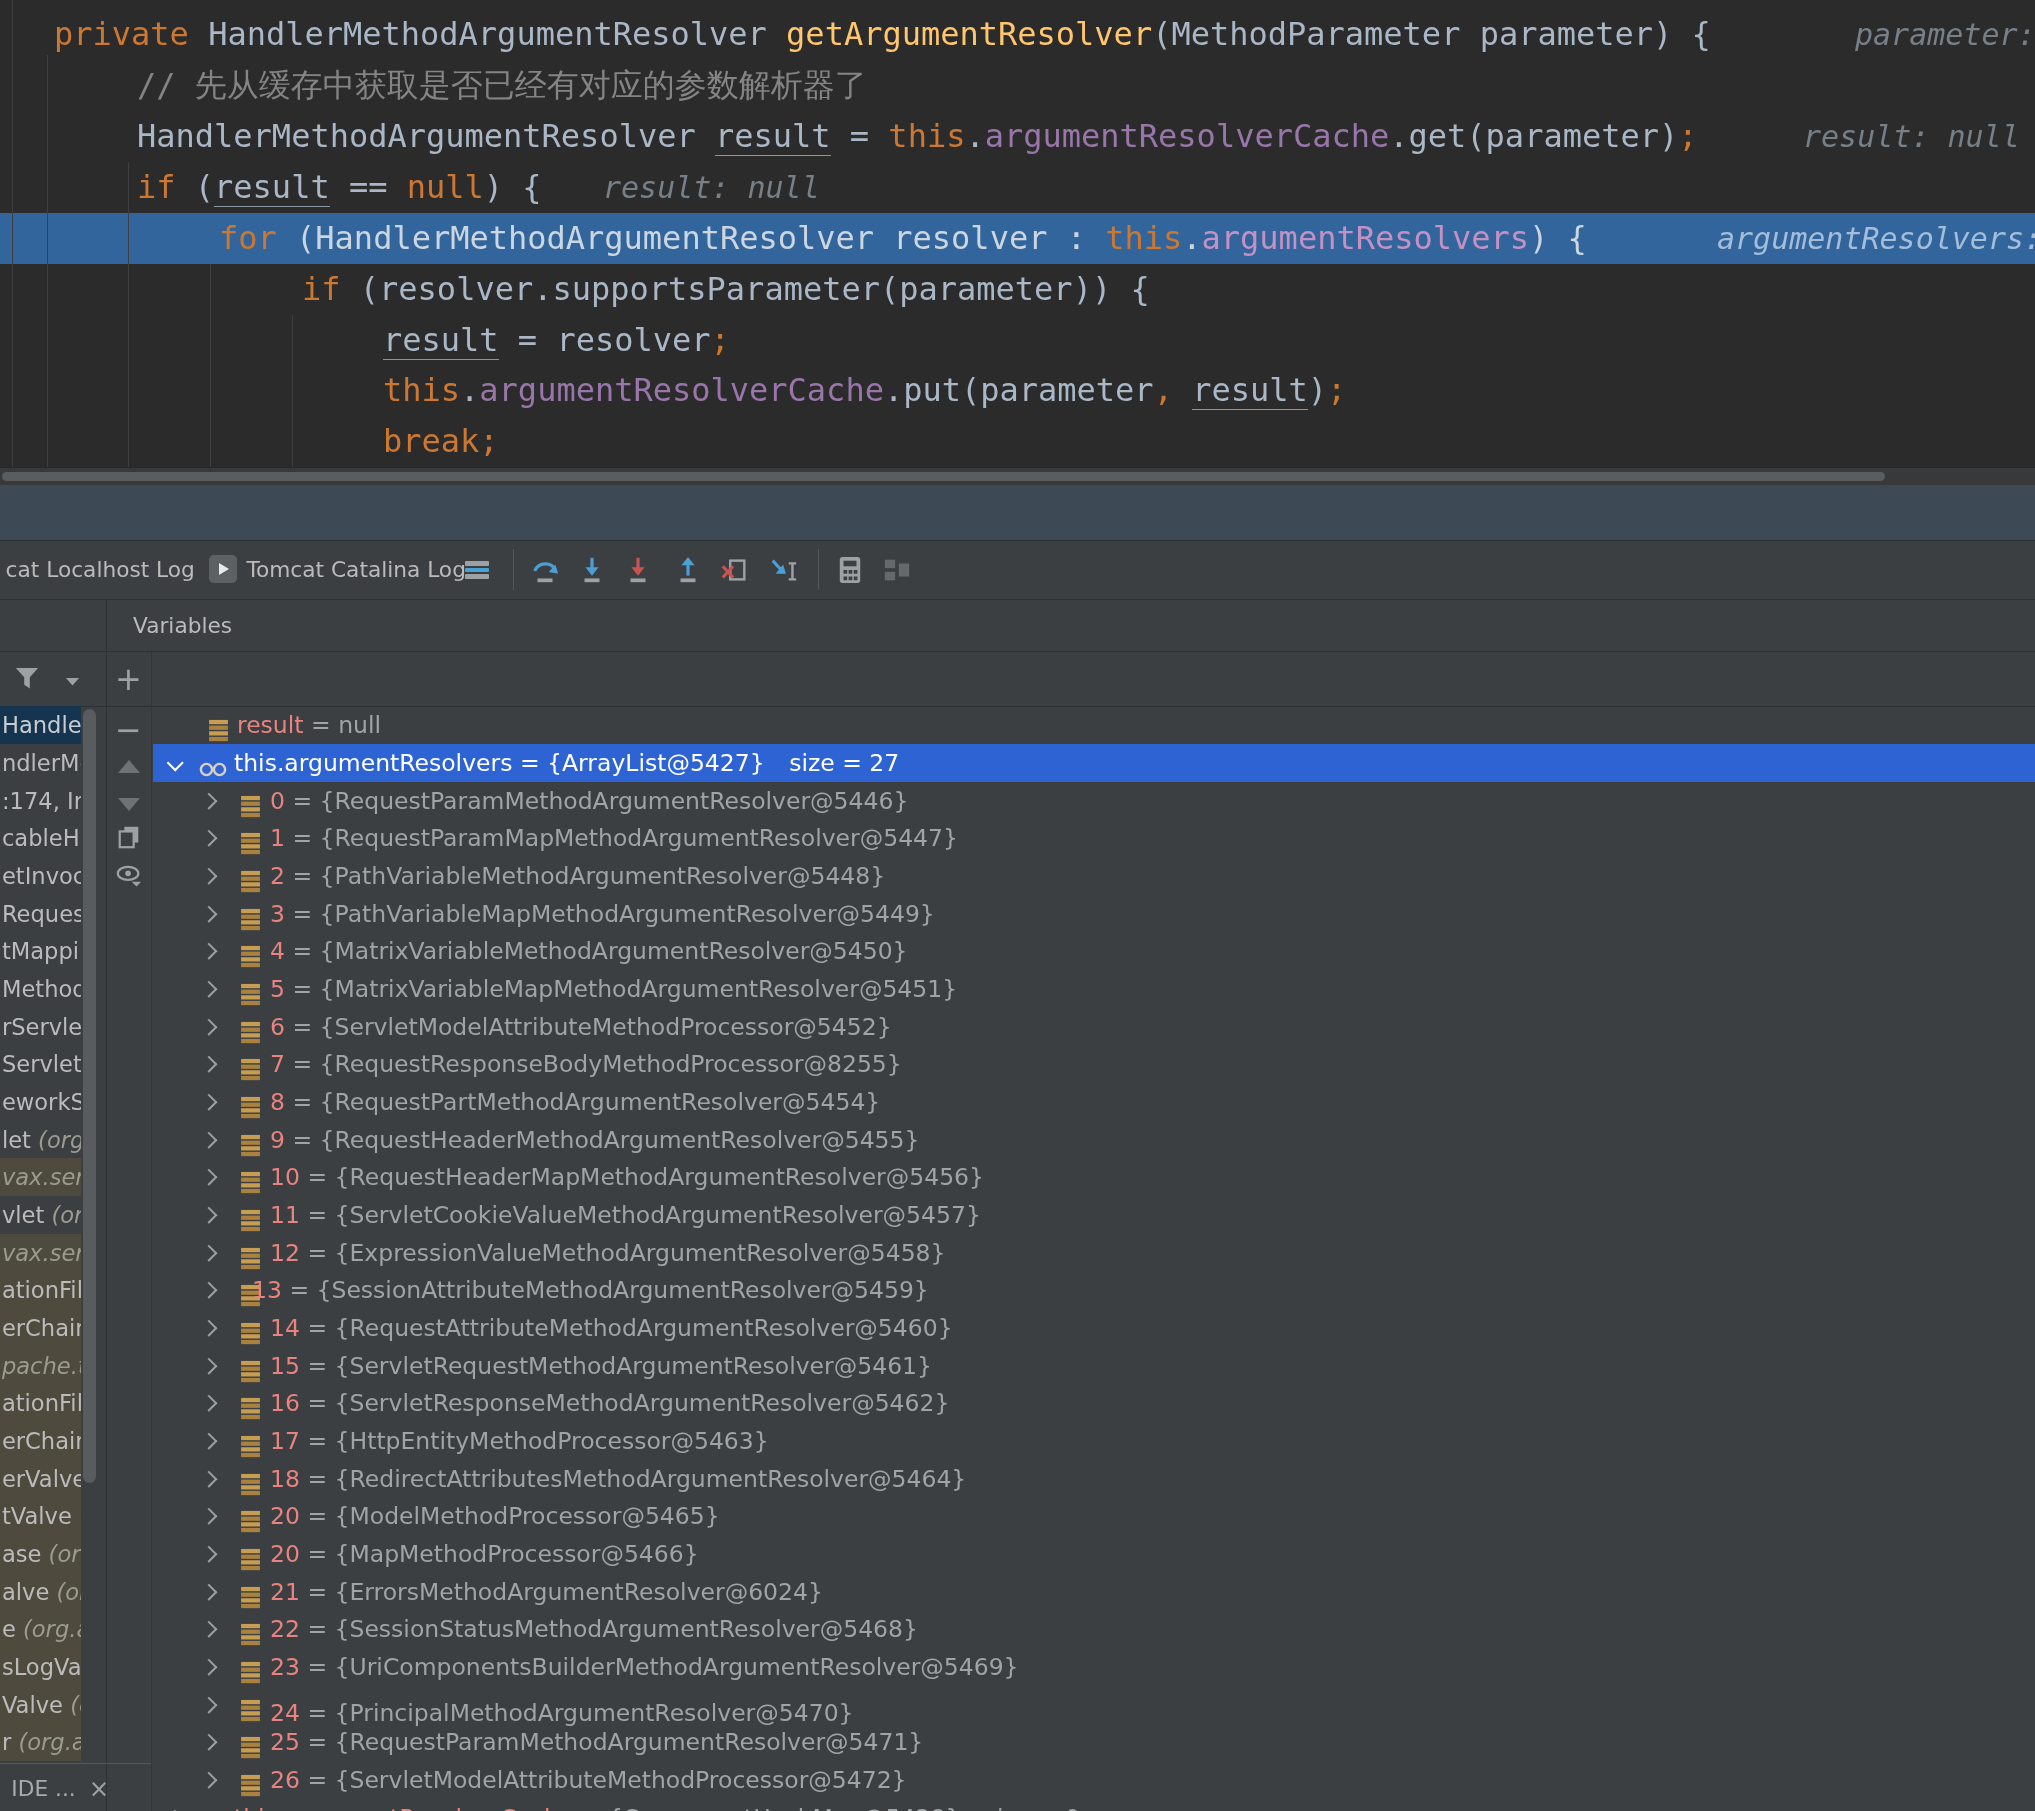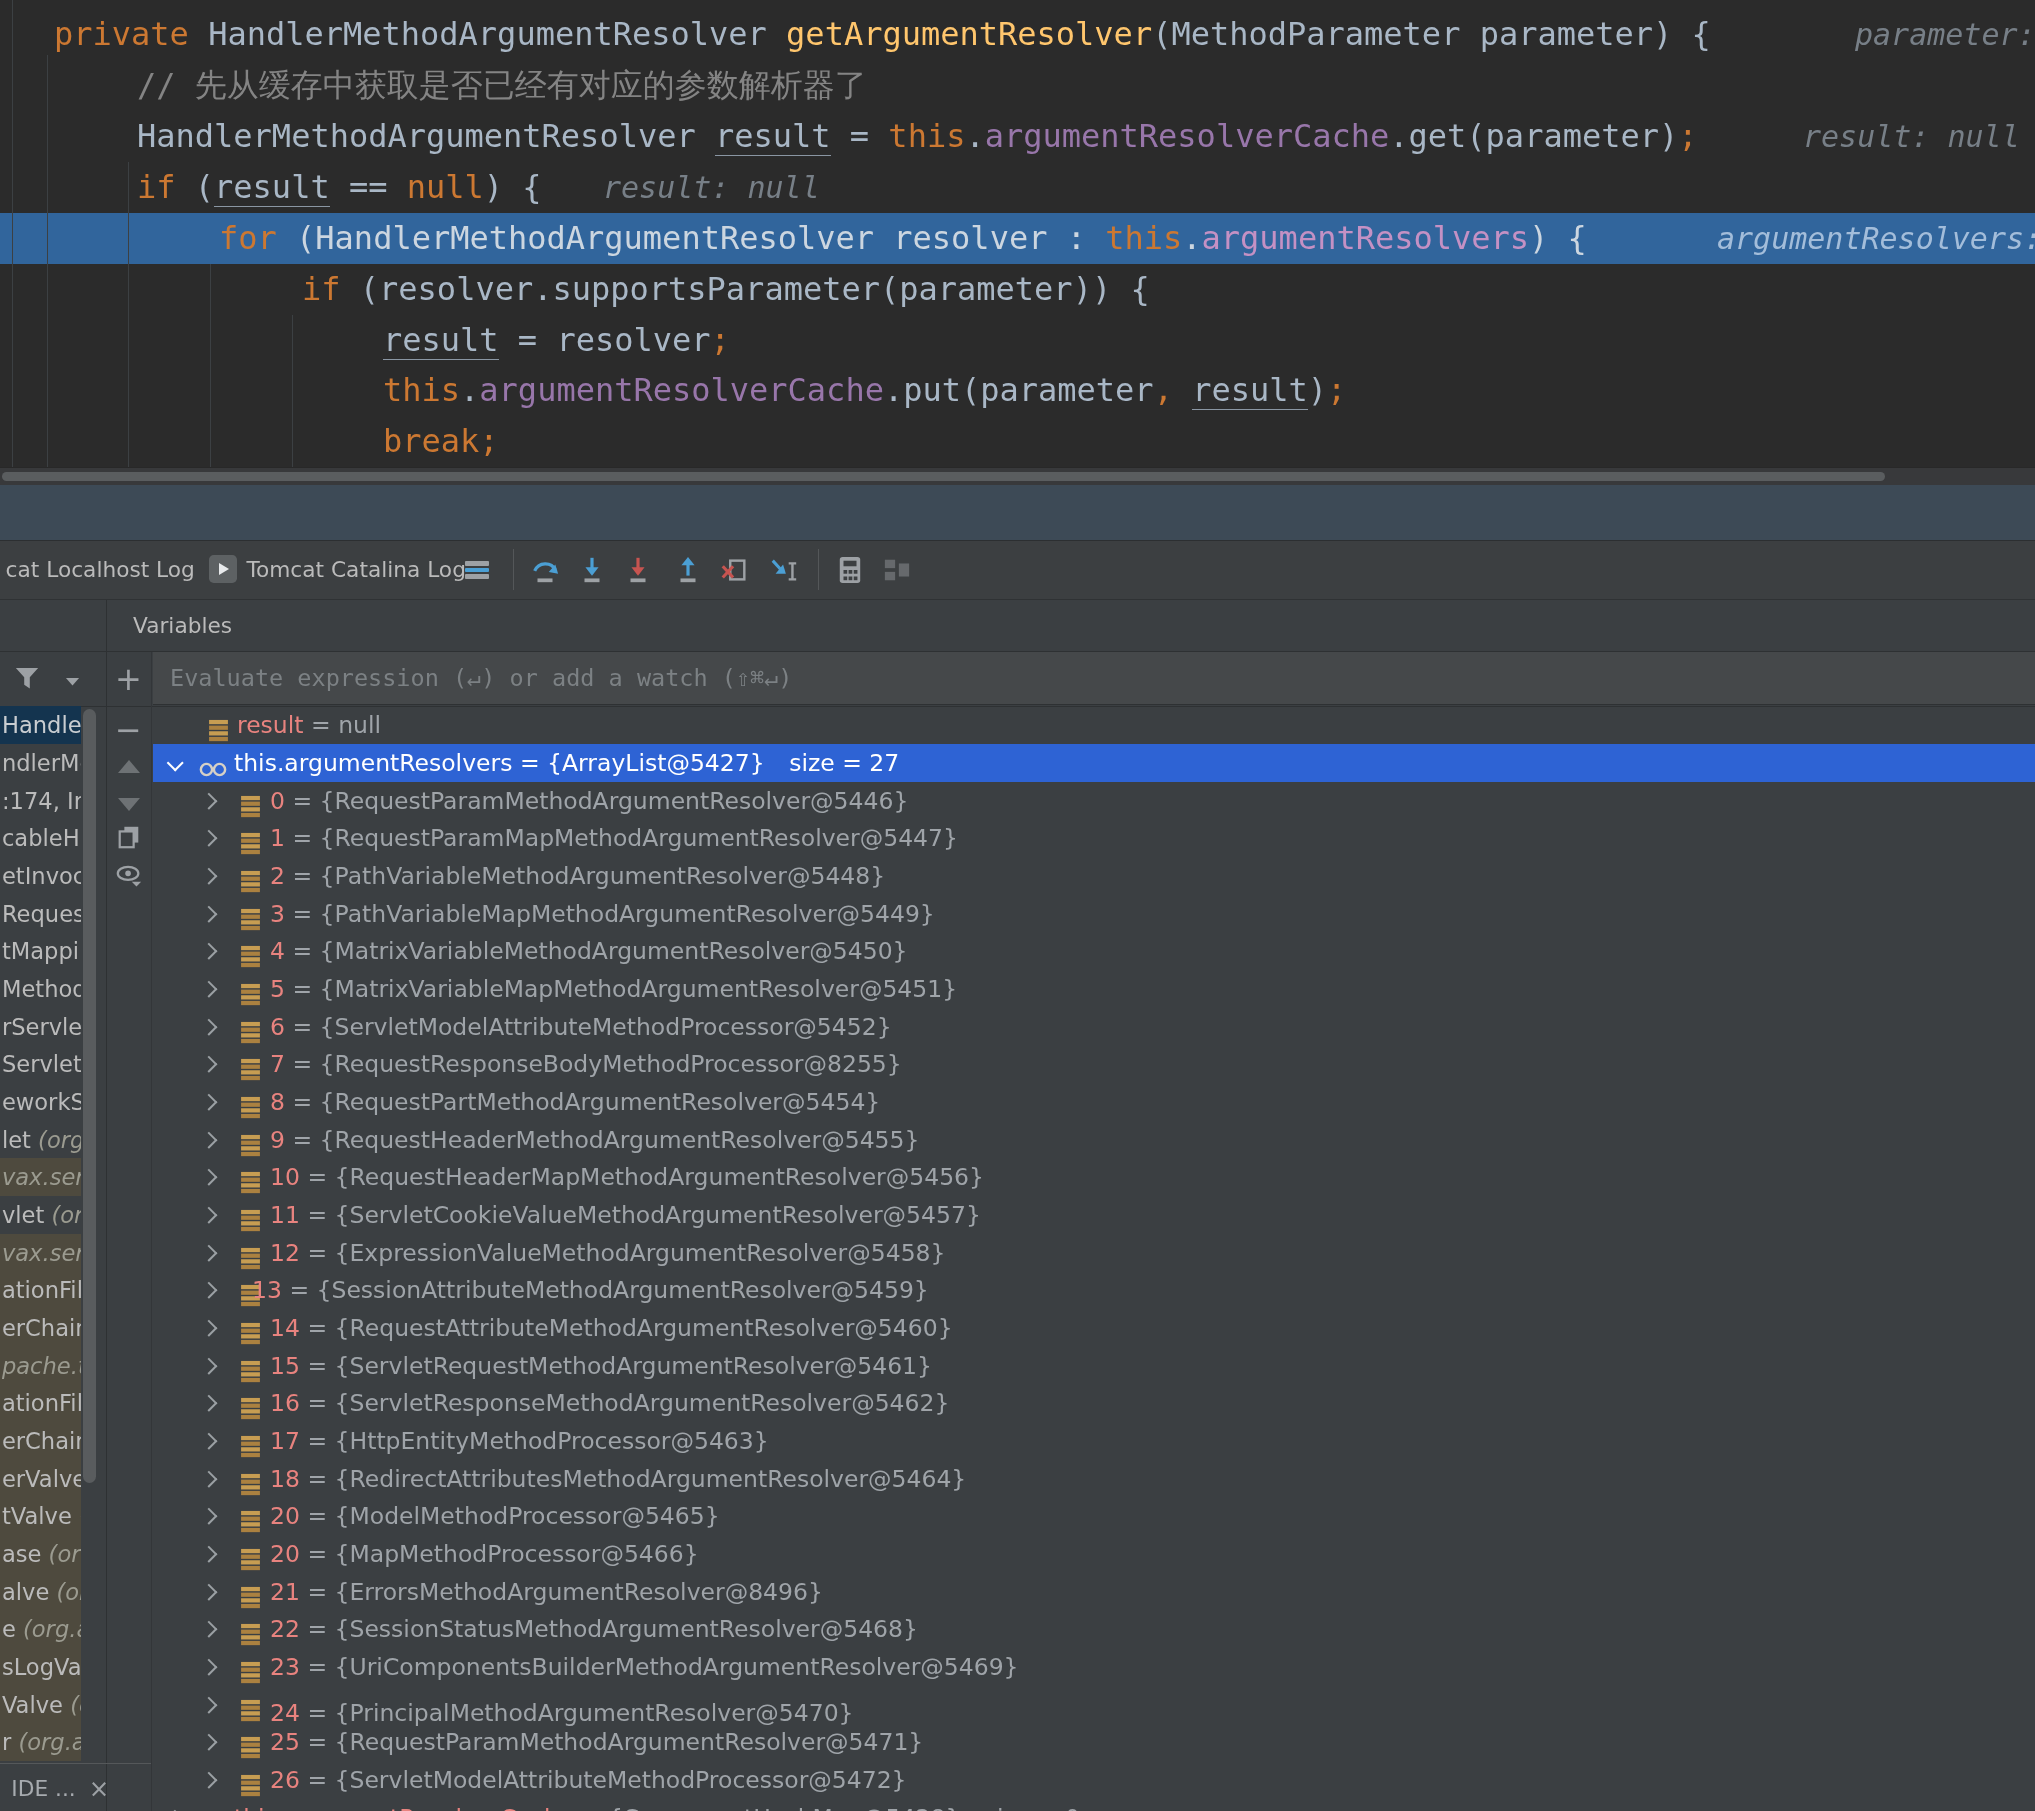--- a/index.html
+++ b/index.html
@@ -210,21 +210,20 @@
         </svg>
       </div>
       <div class="toolbtn" style="left:56px;top:14px;">
         <svg width="15" height="9.4" viewBox="0 0 16 10">
             <polygon points="1,1 15,1 8,9" fill="#9da1a5"></polygon>
           </svg>
       </div>
       <div class="vtool plusminus" style="top:7.5px;">+</div>
     </div>
 
-    <input id="eval-input" placeholder="Evaluate expression (↵) or add a watch (⇧⌘↵)" style="">
 
     <div id="col-sep-a"></div>
     <div id="col-sep-b"></div>
 
     <div class="vtool plusminus" style="top:111px;">−</div>
     <div class="vtool" style="top:147px;">
         <span class="tri-up"></span>
       </div>
     <div class="vtool" style="top:185px;">
         <span class="tri-down"></span>
@@ -505,21 +504,21 @@
           <span style="position: absolute; left: 117px; top: 0px;"><span class="tname">20</span><span class="tval"> = </span><span class="tval">{MapMethodProcessor@5466}</span></span>
         </div>
         <div class="trow" style="top: 973px;">
           <span class="chev right" style="position: absolute; left: 50px; top: 13px;"></span>
           <span style="position: absolute; left: 87px; top: 6.6px;"><svg class="fieldicon" width="21" height="24.5" viewBox="0 0 22 26">
               <rect x="1" y="1" width="20" height="4.5" fill="#c79d52"></rect>
               <rect x="1" y="7" width="20" height="4.5" fill="#ab8140"></rect>
               <rect x="1" y="13" width="20" height="4.5" fill="#c79d52"></rect>
               <rect x="1" y="19" width="20" height="4.5" fill="#ab8140"></rect>
             </svg></span>
-          <span style="position: absolute; left: 117px; top: 0px;"><span class="tname">21</span><span class="tval"> = </span><span class="tval">{ErrorsMethodArgumentResolver@8496}</span></span>
+          <span style="position: absolute; left: 117px; top: 0px;"><span class="tname">21</span><span class="tval"> = </span><span class="tval">{ErrorsMethodArgumentResolver@6024}</span></span>
         </div>
         <div class="trow" style="top: 1010px;">
           <span class="chev right" style="position: absolute; left: 50px; top: 13px;"></span>
           <span style="position: absolute; left: 87px; top: 6.6px;"><svg class="fieldicon" width="21" height="24.5" viewBox="0 0 22 26">
               <rect x="1" y="1" width="20" height="4.5" fill="#c79d52"></rect>
               <rect x="1" y="7" width="20" height="4.5" fill="#ab8140"></rect>
               <rect x="1" y="13" width="20" height="4.5" fill="#c79d52"></rect>
               <rect x="1" y="19" width="20" height="4.5" fill="#ab8140"></rect>
             </svg></span>
           <span style="position: absolute; left: 117px; top: 0px;"><span class="tname">22</span><span class="tval"> = </span><span class="tval">{SessionStatusMethodArgumentResolver@5468}</span></span>

